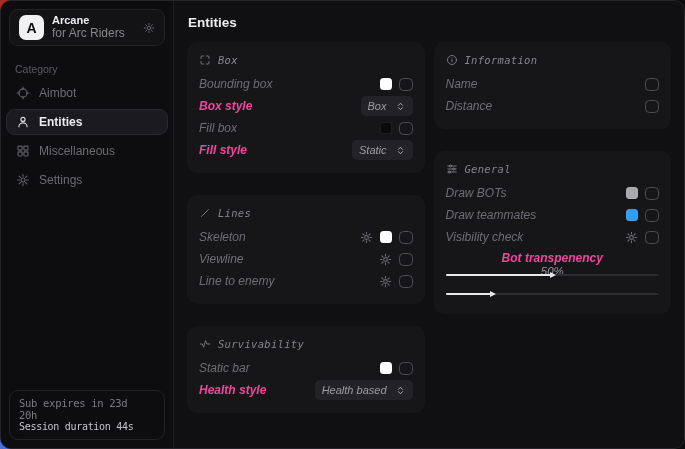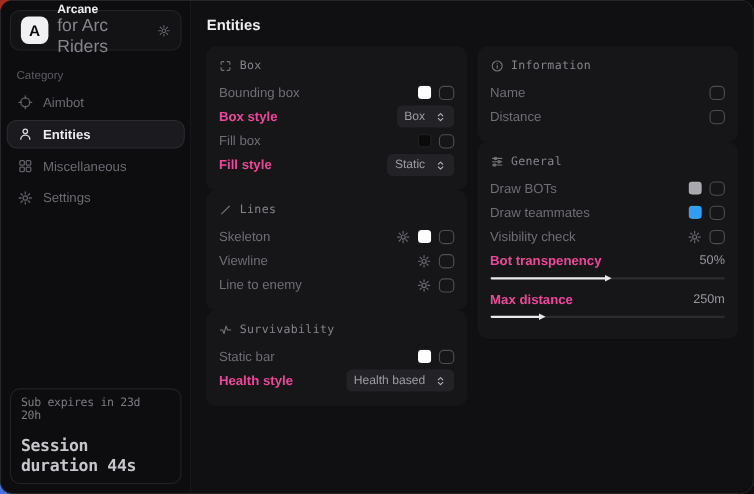--- a/index.html
+++ b/index.html
@@ -33,21 +33,21 @@
     background:#131316; border:1px solid #232327; border-radius:9px;
     display:flex; align-items:center; padding:0 9px; gap:8px;
   }
   .logo {
     width:25px; height:25px; border-radius:7px; background:#f1f1f3;
     color:#0c0c0e; font-weight:bold; font-size:14px;
     display:flex; align-items:center; justify-content:center;
   }
   .side-header .titles { flex:1; line-height:1.15; }
   .app-name { font-size:11px; font-weight:bold; color:#ededf1; }
-  .app-sub  { font-size:16px; color:#85858d; }
+  .app-sub  { font-size:12px; color:#85858d; }
   .side-header .hgear { color:#64646c; display:flex; }
   .category {
     font-size:10.5px; color:#5a5a62; margin:13px 0 5px 14px;
   }
   .nav { display:flex; flex-direction:column; gap:3px; }
   .nav-item {
     margin:0 5px; height:26px; border-radius:9px;
     display:flex; align-items:center; gap:9px; padding:0 9px;
     color:#6b6b73; font-size:12px; cursor:pointer;
     border:1px solid transparent;
@@ -57,26 +57,26 @@
     background:#1b1b1f; border-color:#2b2b2f; color:#ebebef; font-weight:bold;
   }
   .nav-item.active .nicon { color:#d8d8de; }
   .side-spacer { flex:1; }
   .side-footer {
     margin:8px; border:1px solid #232327; border-radius:9px;
     padding:6px 20px 7px 9px;
     font-family:"DejaVu Sans Mono", monospace;
   }
   .foot-line1 { font-size:10.5px; color:#7b7b83; letter-spacing:-0.3px; }
-  .foot-line2 { font-size:15px; color:#c6c6cc; font-weight:bold; letter-spacing:-0.3px; margin-top:12px;}
+  .foot-line2 { font-size:10px; color:#c6c6cc; font-weight:normal; letter-spacing:-0.3px; margin-top:0;}
   
   .main { flex:1; padding:12px 13px; background:#101012; overflow:hidden; }
   .page-title { font-size:13.5px; font-weight:bold; color:#ededf1; margin:2px 0 12px 1px; }
   .cols { display:flex; gap:9px; align-items:flex-start; }
-  .col { width:239px; display:flex; flex-direction:column; gap:0; }
+  .col { width:239px; display:flex; flex-direction:column; gap:22px;font-style:italic; }
   .panel {
     background:#161619; border-radius:10px; padding:10px 12px 12px 12px;
   }
   .panel-head {
     display:flex; align-items:center; gap:7px;
     font-family:"DejaVu Sans Mono", monospace;
     font-size:10.5px; color:#84848c; letter-spacing:0.3px;
     height:16px; margin-bottom:5px;
   }
   .panel-head .picon { display:flex; color:#74747c; }
@@ -91,21 +91,21 @@
     background:transparent; cursor:pointer;
   }
   .dropdown {
     height:20px; background:#232327; border-radius:5px;
     display:flex; align-items:center; gap:8px; padding:0 7px;
     cursor:pointer;
   }
   .dropdown .dd-value { font-size:11px; color:#9c9ca4; }
   .dropdown .dd-icon { display:flex; color:#b8b8c0; }
   .slider-row { padding:3px 0 7px 0; }
-  .slider-top { display:flex; align-items:center; justify-content:space-between; height:16px; }
+  .slider-top { display:flex; align-items:center; justify-content:space-between; height:16px;flex-direction:column; }
   .slider-value { font-size:11.5px; color:#97979f; }
   .track {
     position:relative; height:2px; background:#2b2b30; border-radius:2px; margin-top:7px; cursor:pointer;
   }
   .fill { position:absolute; left:0; top:0; height:2px; background:#e8e8ec; border-radius:2px; }
   .fill::after {
     content:""; position:absolute; right:-4px; top:-2.5px;
     border-left:6px solid #e8e8ec; border-top:3.5px solid transparent; border-bottom:3.5px solid transparent;
   }
   svg { display:block; }
@@ -381,24 +381,20 @@
             <div class="slider-row">
               <div class="slider-top">
                 <span class="row-label bright">Bot transpenency</span>
                 <span class="slider-value">50%</span>
               </div>
               <div class="track">
                 <div class="fill" style="width: 50%;"></div>
               </div>
             </div>
             <div class="slider-row">
-              <div class="slider-top">
-                <span class="row-label bright">Max distance</span>
-                <span class="slider-value">250m</span>
-              </div>
               <div class="track">
                 <div class="fill" style="width: 22%;"></div>
               </div>
             </div>
           </section>
         </div>
     </div>
   </div>
 
 </div>

